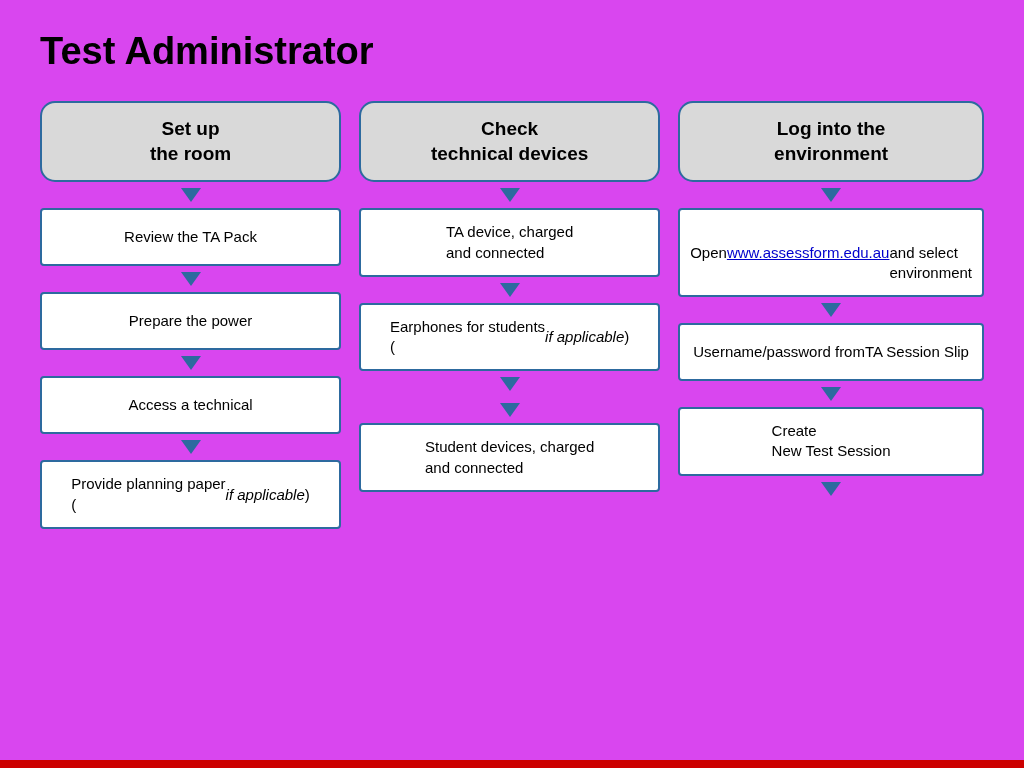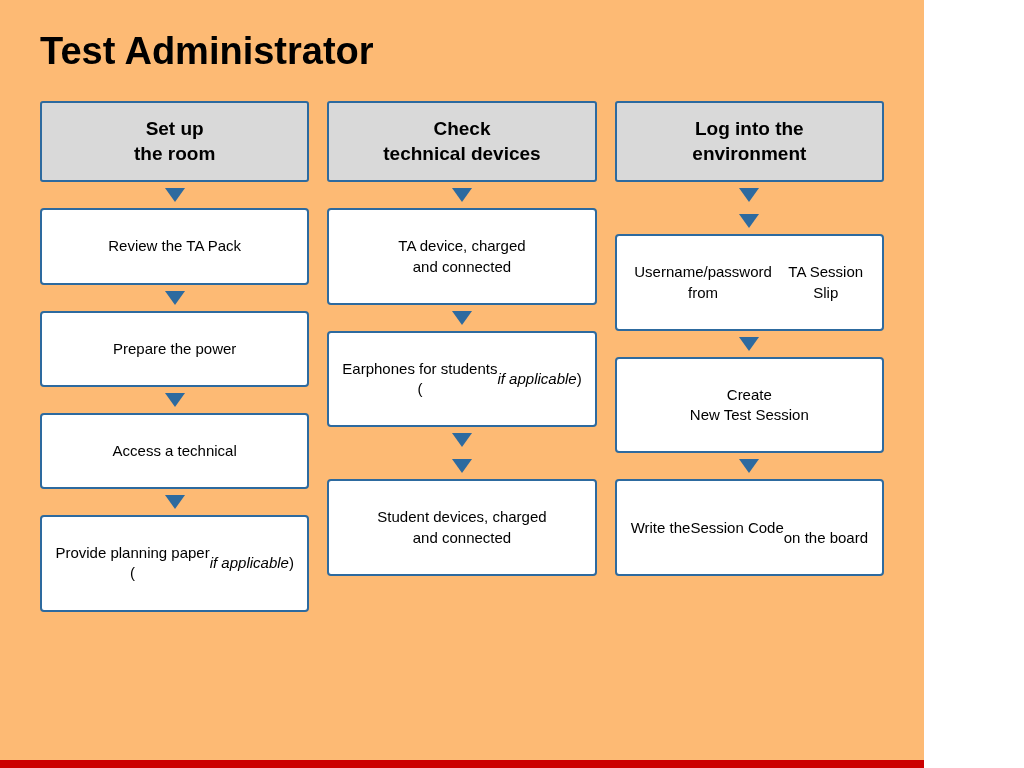--- a/index.html
+++ b/index.html
@@ -7,23 +7,23 @@
     body {
       background: #ffffff;
       font-family: Arial, sans-serif;
       width: 1024px;
       height: 768px;
       overflow: hidden;
       position: relative;
     }
 
     .page-container {
-      width: 924px;
+      width: 1024px;
       height: 768px;
-      background: #fdba74;
+      background: #d946ef;
       padding: 30px 40px 20px 40px;
       position: relative;
     }
 
     .page-title {
       font-size: 38px;
       font-weight: bold;
       color: #000000;
       margin-bottom: 28px;
     }
@@ -38,21 +38,21 @@
     .column {
       display: flex;
       flex-direction: column;
       align-items: center;
     }
 
     
     .header-box {
       background: #d9d9d9;
       border: 2.5px solid #2d6a9f;
-      border-radius: 3px;
+      border-radius: 15px;
       width: 100%;
       text-align: center;
       padding: 14px 12px;
       font-size: 19px;
       font-weight: bold;
       color: #000000;
       line-height: 1.3;
     }
 
     
@@ -64,22 +64,22 @@
       border-top: 14px solid #2d6a9f;
       margin: 6px 0;
     }
 
     
     .step-box {
       background: #ffffff;
       border: 2px solid #2d6a9f;
       border-radius: 4px;
       width: 100%;
-      text-align: center;
-      padding: 26px 10px;
+      text-align: left;
+      padding: 12px 10px;
       font-size: 15px;
       color: #000000;
       line-height: 1.35;
       min-height: 58px;
       display: flex;
       align-items: center;
       justify-content: center;
     }
 
     .step-box a {
@@ -133,26 +133,26 @@
       <div class="arrow"></div>
       <div class="step-box">Earphones for students<br>(<em>if applicable</em>)</div>
       <div class="arrow"></div>
       <div class="arrow"></div>
       <div class="step-box">Student devices, charged<br>and connected</div>
     </div>
 
     <div class="column">
       <div class="header-box">Log into the<br>environment</div>
       <div class="arrow"></div>
+      <div class="step-box">Open <a href="#">www.assessform.edu.au</a><br>and select environment</div>
       <div class="arrow"></div>
       <div class="step-box">Username/password from<br><strong>TA Session Slip</strong></div>
       <div class="arrow"></div>
       <div class="step-box">
           <strong>Create<br>New Test Session</strong>
         </div>
       <div class="arrow"></div>
-      <div class="step-box">Write the <strong>Session Code</strong><br>on the board</div>
     </div>
 
   </div>
 
   <div class="bottom-bar"></div>
 </div>
 
 </body></html>

